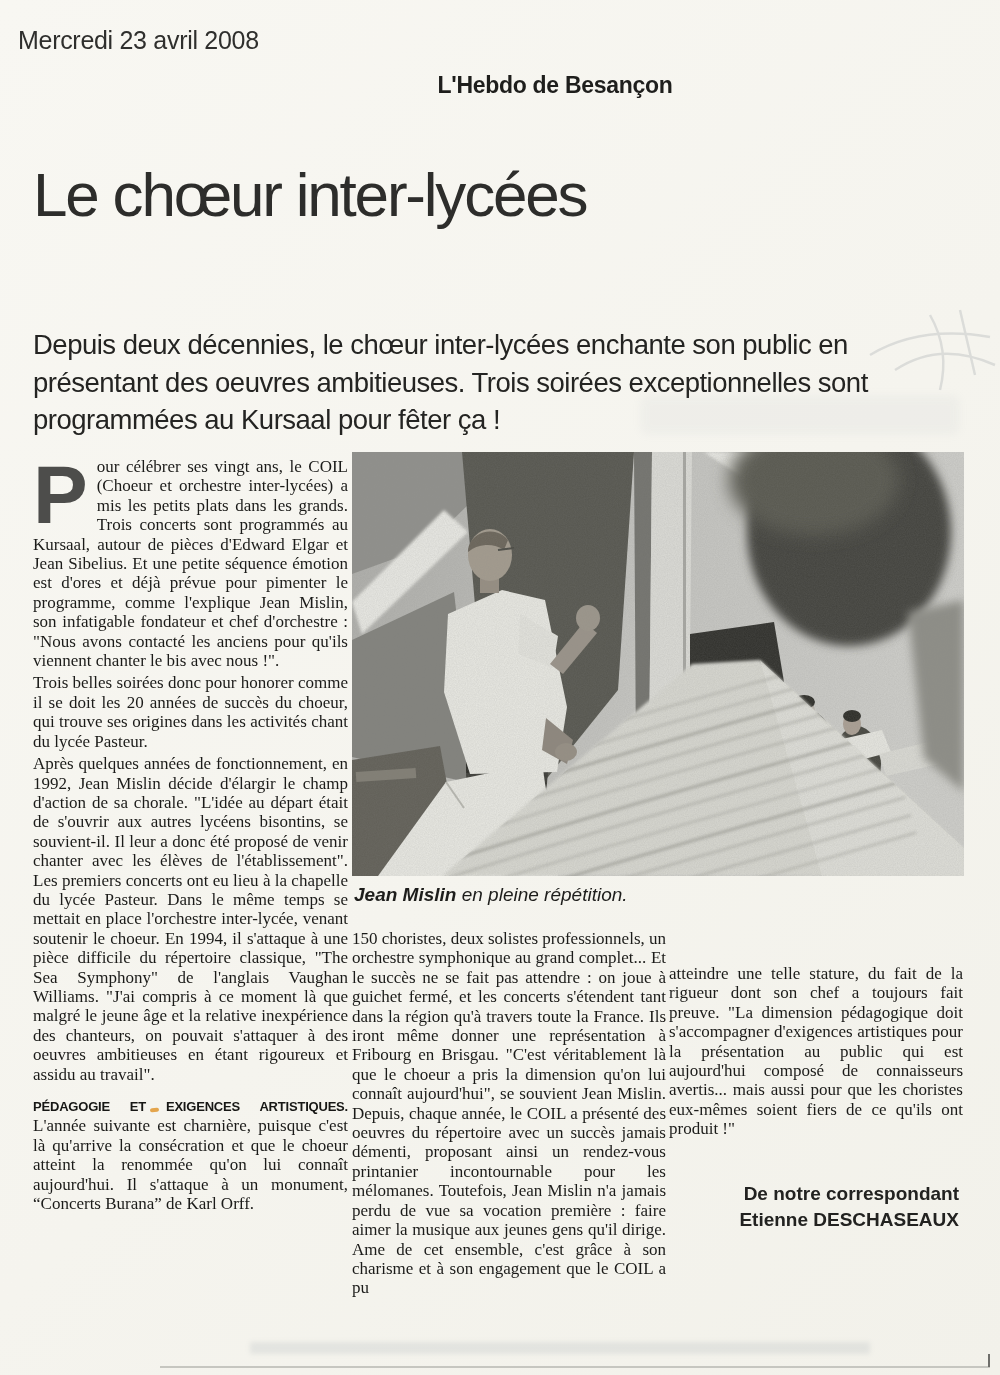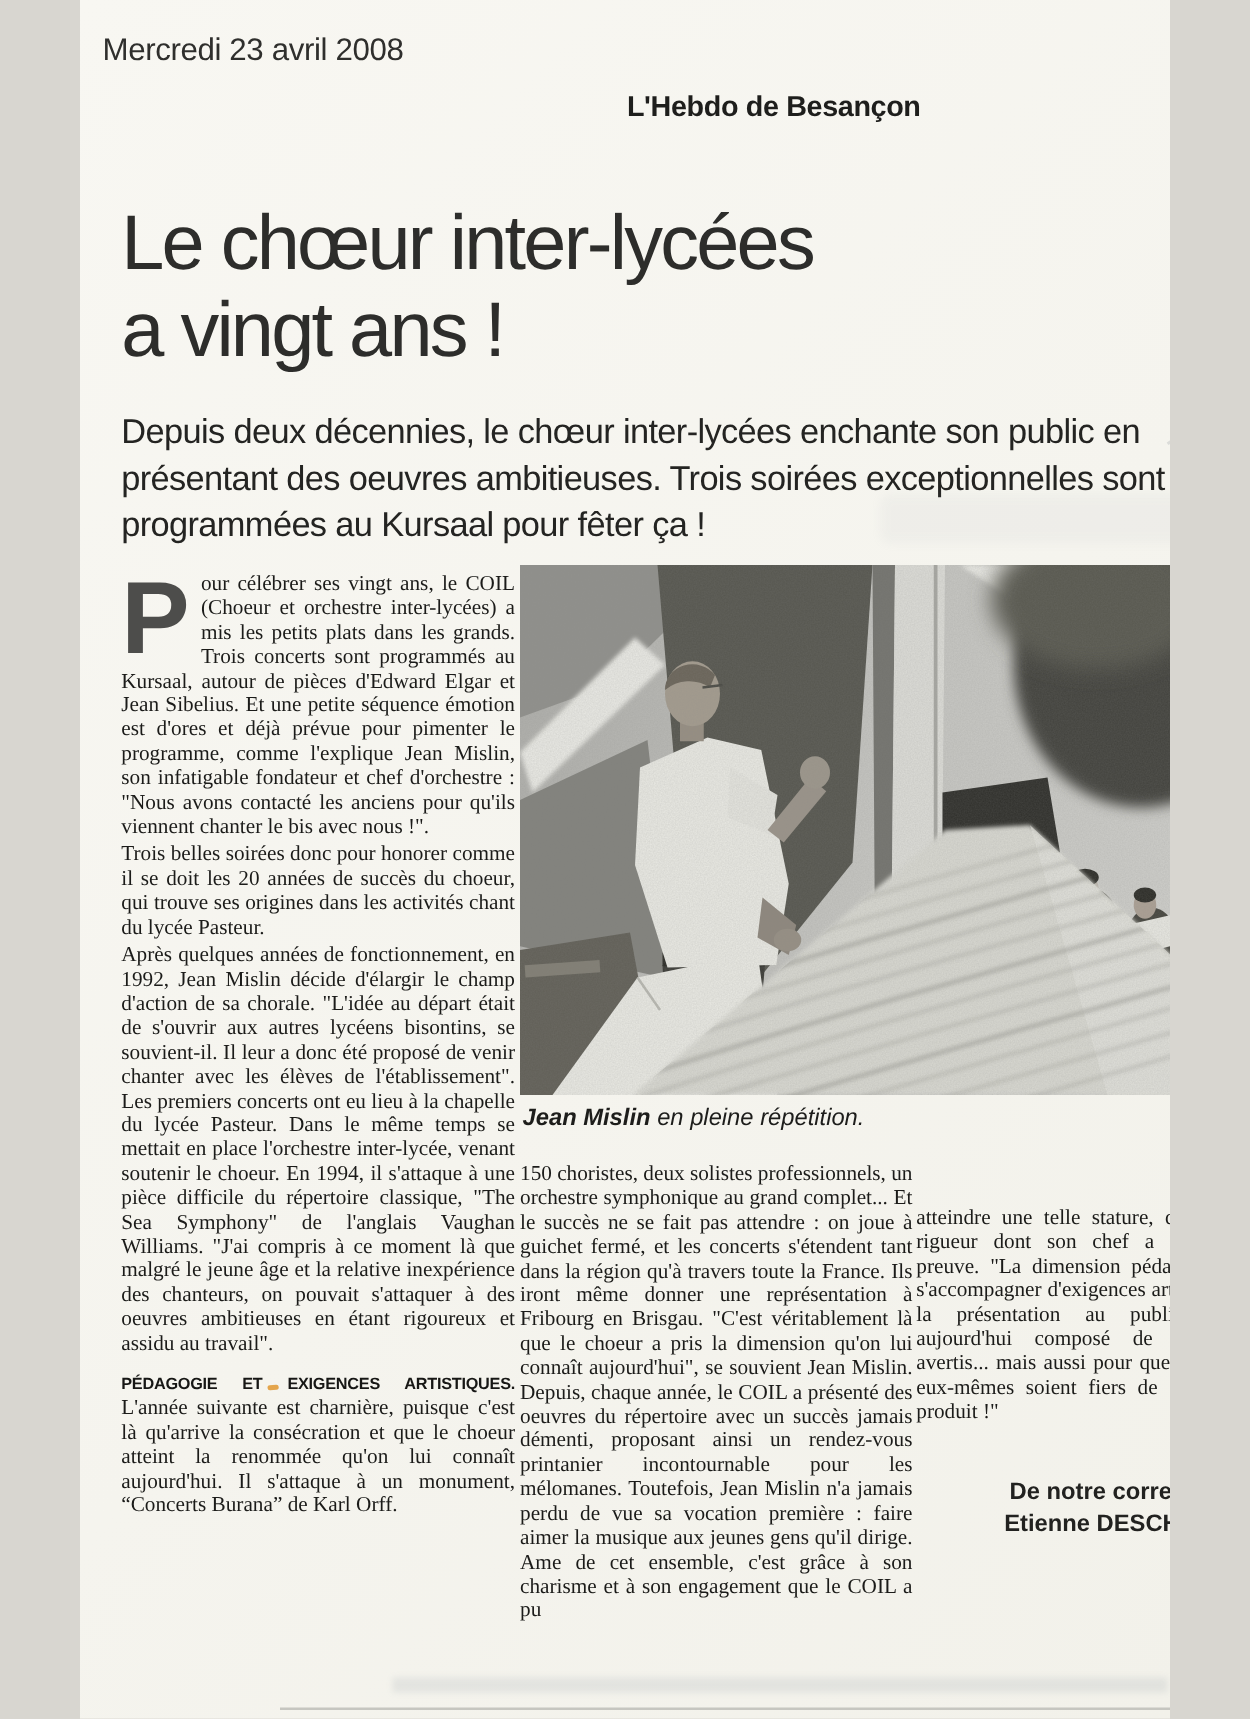--- a/index.html
+++ b/index.html
@@ -1,17 +1,17 @@
 <!DOCTYPE html>
 <html lang="fr"><head>
 <meta charset="utf-8">
 <style>
   html,body{margin:0;padding:0;background:#d8d6d0;}
   .page{
-    position:relative;width:872px;height:1375px;margin:0 auto;
+    position:relative;width:1000px;height:1375px;margin:0 auto;
     background:linear-gradient(135deg,#f8f7f2 0%,#f5f4ee 55%,#f2f1ea 100%);
     overflow:hidden;
     font-family:"Liberation Sans",sans-serif;
     color:#1c1c1a;
   }
   
   .date{position:absolute;left:18px;top:26px;font-size:25px;letter-spacing:-0.3px;color:#2f2f2d;}
   .pub{position:absolute;left:105px;top:72px;width:900px;text-align:center;
        font-size:23px;font-weight:700;letter-spacing:-0.3px;color:#1e1e1c;}
   
@@ -61,21 +61,20 @@
 </head>
 <body>
 
 <div class="page">
 
   <div class="date">Mercredi 23 avril 2008</div>
   <div class="pub">L'Hebdo de Besançon</div>
 
   <div class="headline">
     <div>Le chœur inter-lycées</div>
-    <div>a vingt ans !</div>
   </div>
 
   <div class="lede">Depuis deux décennies, le chœur inter-lycées enchante son public en présentant des oeuvres ambitieuses. Trois soirées exceptionnelles sont programmées au Kursaal pour fêter ça !</div>
 
   <div class="col col1">
     <p><span class="dropcap">P</span><span>our célébrer ses vingt ans, le COIL (Choeur et orchestre inter-lycées) a mis les petits plats dans les grands. Trois concerts sont programmés au Kursaal, autour de pièces d'Edward Elgar et Jean Sibelius. Et une petite séquence émotion est d'ores et déjà prévue pour pimenter le programme, comme l'explique Jean Mislin, son infatigable fondateur et chef d'orchestre : "Nous avons contacté les anciens pour qu'ils viennent chanter le bis avec nous !".</span></p>
     <p>Trois belles soirées donc pour honorer comme il se doit les 20 années de succès du choeur, qui trouve ses origines dans les activités chant du lycée Pasteur.</p>
     <p>Après quelques années de fonctionnement, en 1992, Jean Mislin décide d'élargir le champ d'action de sa chorale. "L'idée au départ était de s'ouvrir aux autres lycéens bisontins, se souvient-il. Il leur a donc été proposé de venir chanter avec les élèves de l'établissement". Les premiers concerts ont eu lieu à la chapelle du lycée Pasteur. Dans le même temps se mettait en place l'orchestre inter-lycée, venant soutenir le choeur. En 1994, il s'attaque à une pièce difficile du répertoire classique, "The Sea Symphony" de l'anglais Vaughan Williams. "J'ai compris à ce moment là que malgré le jeune âge et la relative inexpérience des chanteurs, on pouvait s'attaquer à des oeuvres ambitieuses en étant rigoureux et assidu au travail".</p>
     <p class="p4"><span class="subhead">PÉDAGOGIE ET EXIGENCES ARTISTIQUES.</span><span> L'année suivante est charnière, puisque c'est là qu'arrive la consécration et que le choeur atteint la renommée qu'on lui connaît aujourd'hui. Il s'attaque à un monument, “Concerts Burana” de Karl Orff.</span></p>
   </div>

